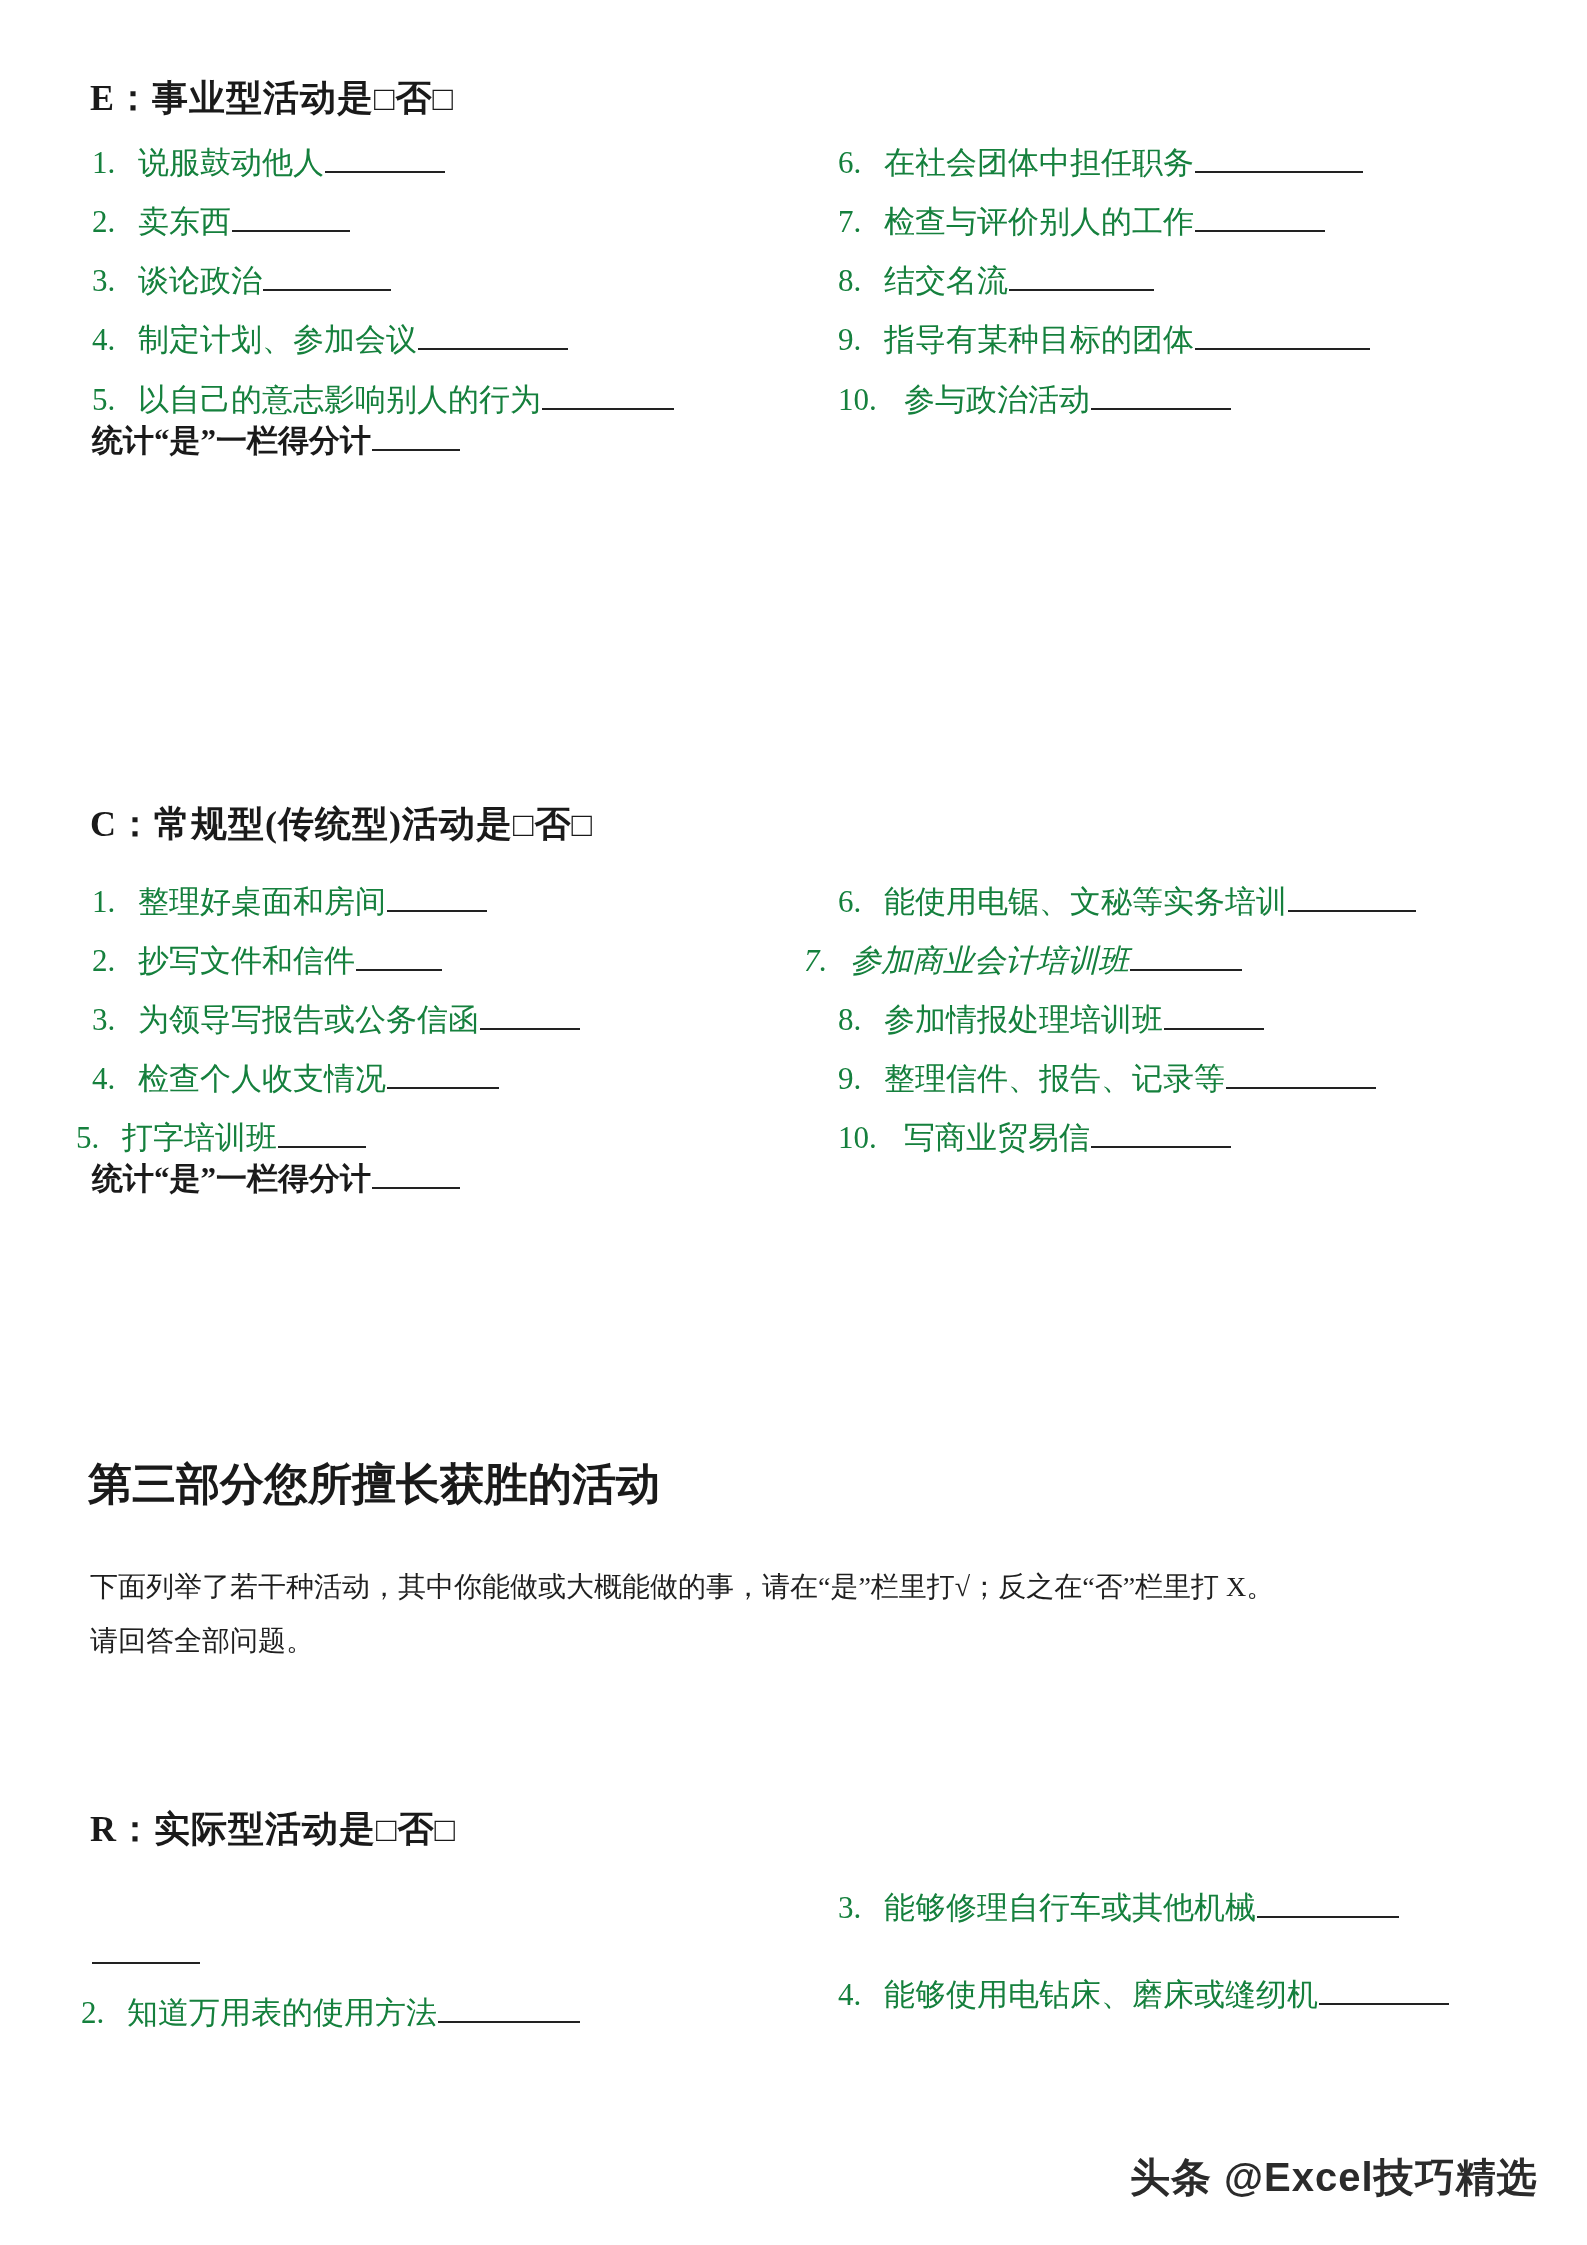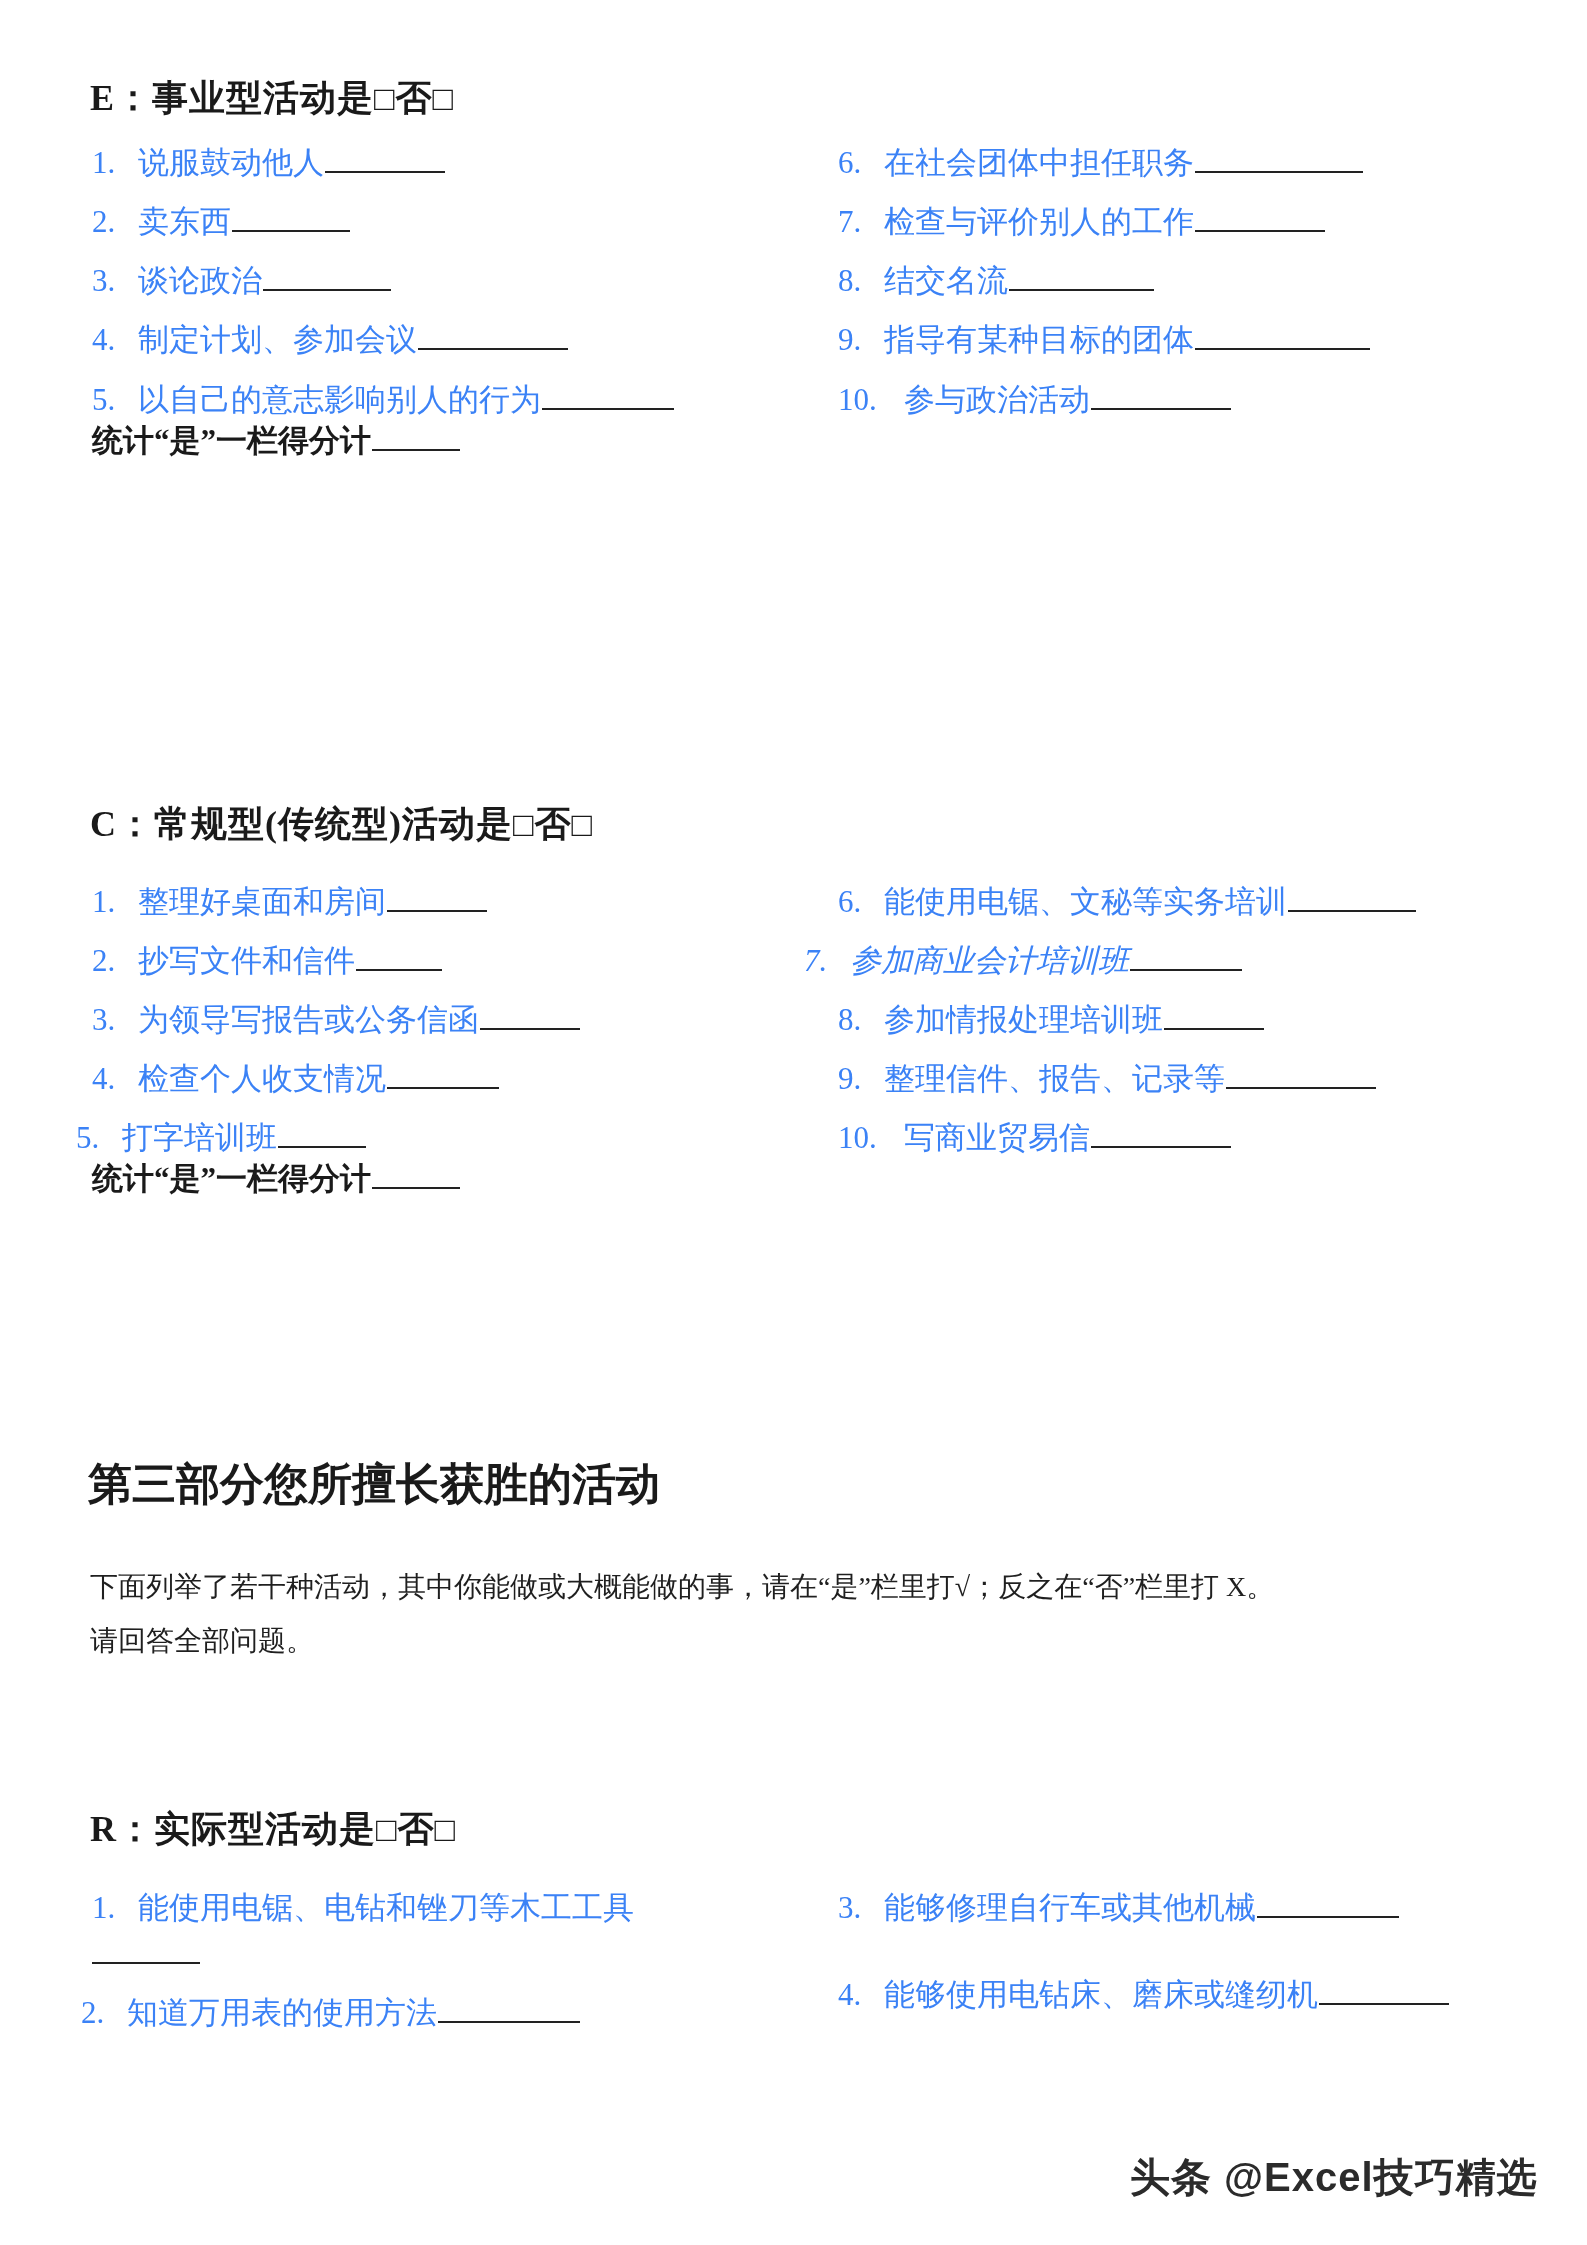--- a/index.html
+++ b/index.html
@@ -40,21 +40,21 @@
     font-weight: normal;
     font-size: 34px;
   }
 
   
   .qitem {
     position: absolute;
     font-size: 31px;
     line-height: 40px;
     white-space: nowrap;
-    color: #3b82f6;
+    color: #15803d;
   }
   .qitem .num {
     display: inline-block;
     min-width: 46px;
   }
   .qitem .num.wide {
     min-width: 66px;
   }
   .qitem .txt { }
   .blank {
@@ -197,23 +197,20 @@
 
   <div class="instr" style="left:90px; top:1560px;">
     <div>下面列举了若干种活动，其中你能做或大概能做的事，请在“是”栏里打√；反之在“否”栏里打 X。</div>
     <div>请回答全部问题。</div>
   </div>
 
   <div class="type-heading" style="left:90px; top:1805px;">
     <span class="code">R：</span><span>实际型活动</span><span>是</span><span class="box">□</span><span>否</span><span class="box">□</span>
   </div>
 
-  <div class="qitem" style="left:92px; top:1888px;">
-    <span class="num">1.</span><span class="txt">能使用电锯、电钻和锉刀等木工工具</span>
-  </div>
   <div class="standalone-blank" style="left:92px; top:1962px; width:108px; border-bottom:2px solid #222;"></div>
   <div class="qitem" style="left:81px; top:1993px;">
     <span class="num">2.</span><span class="txt">知道万用表的使用方法</span><span class="blank" style="width:142px;"></span>
   </div>
 
   <div class="qitem" style="left:838px; top:1888px;">
     <span class="num">3.</span><span class="txt">能够修理自行车或其他机械</span><span class="blank" style="width:142px;"></span>
   </div>
   <div class="qitem" style="left:838px; top:1975px;">
     <span class="num">4.</span><span class="txt">能够使用电钻床、磨床或缝纫机</span><span class="blank" style="width:130px;"></span>

